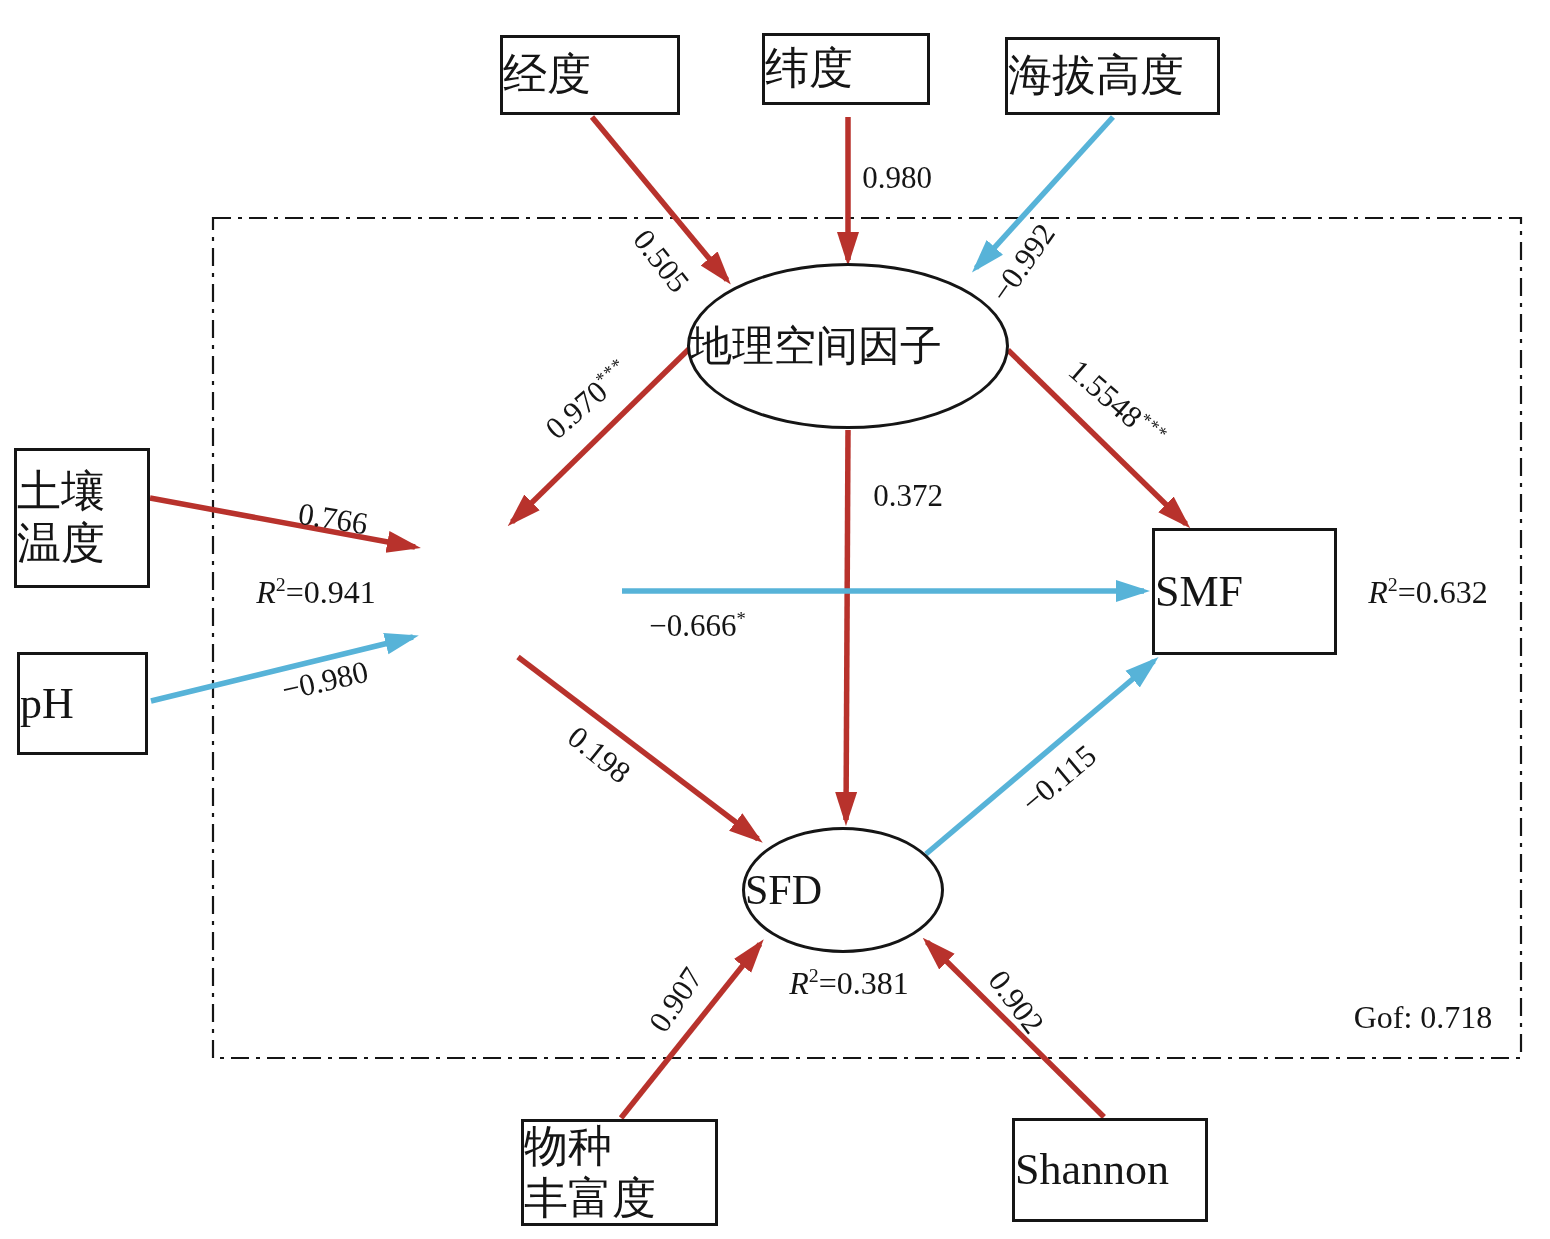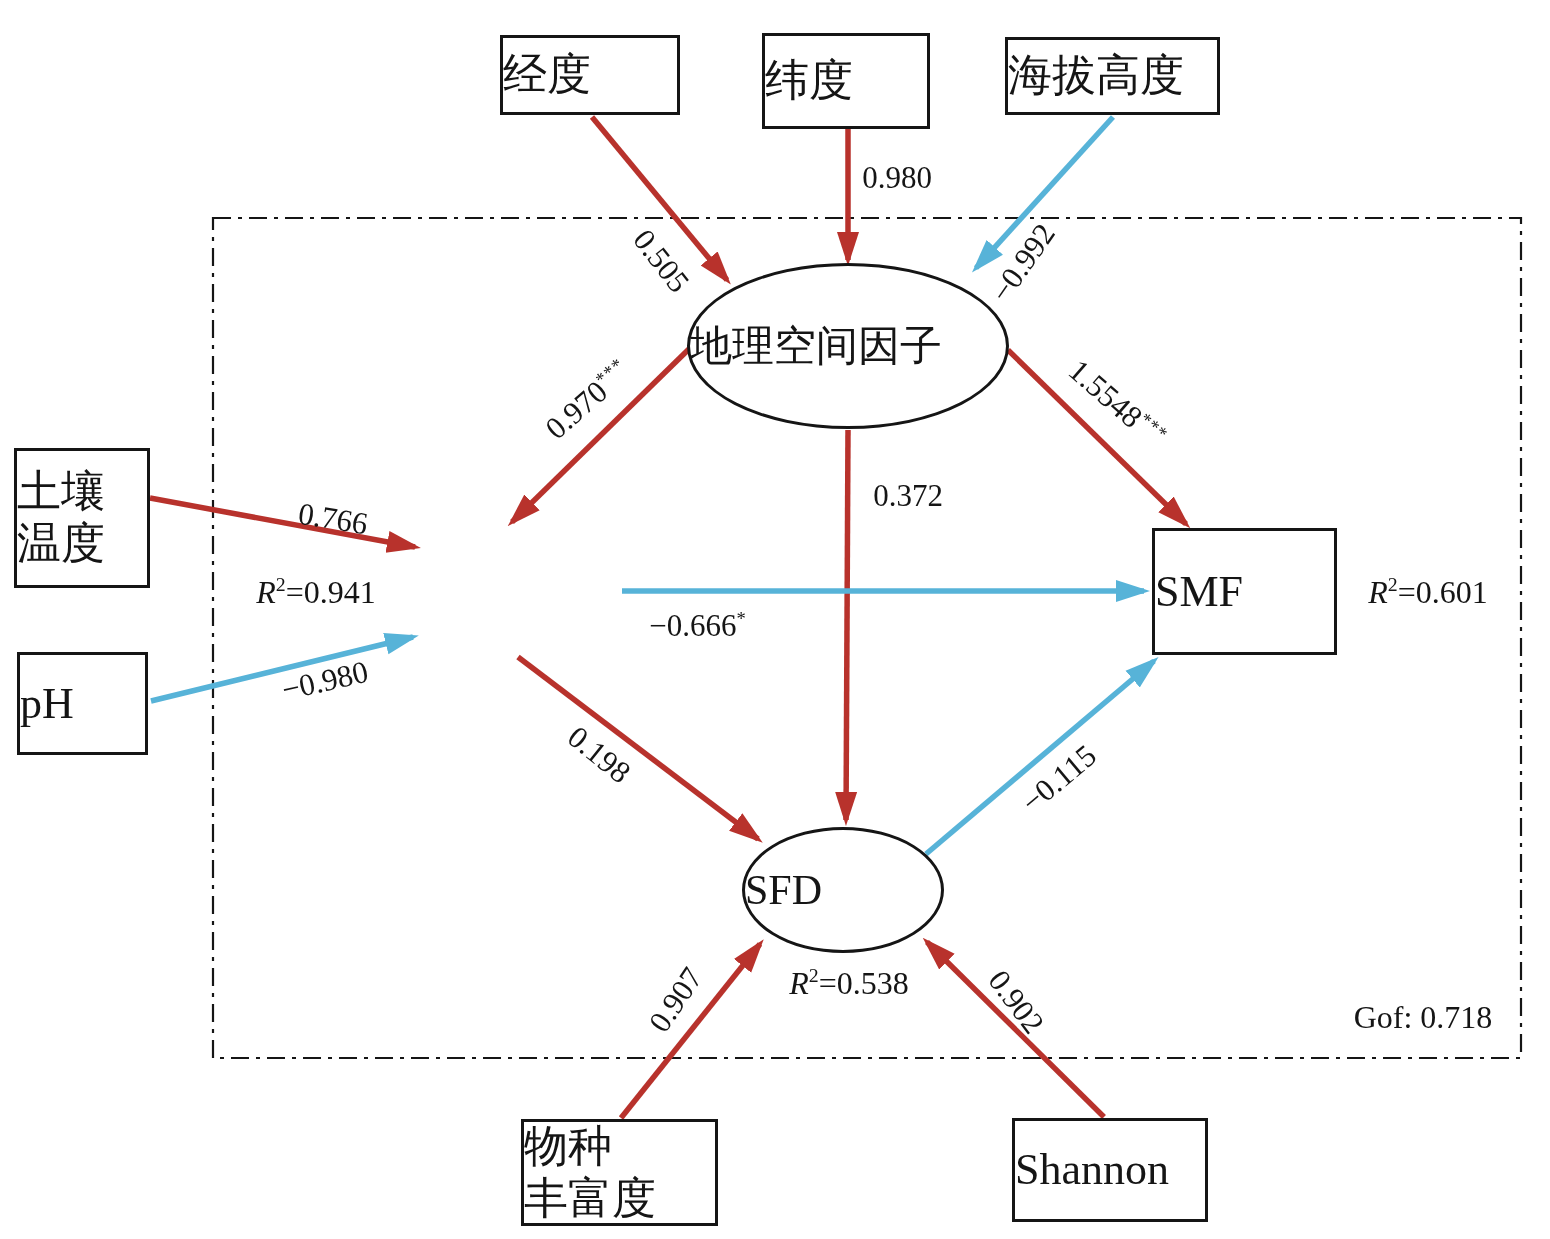--- a/index.html
+++ b/index.html
@@ -102,21 +102,21 @@
     <line x1="518" y1="657" x2="758" y2="839" class="arrow arrow-pos" marker-end="url(#ah-red)"></line>
     <line x1="622" y1="591" x2="1144" y2="591" class="arrow arrow-neg" marker-end="url(#ah-blue)"></line>
     <line x1="926" y1="854" x2="1154" y2="661" class="arrow arrow-neg" marker-end="url(#ah-blue)"></line>
     <line x1="621" y1="1118" x2="760" y2="944" class="arrow arrow-pos" marker-end="url(#ah-red)"></line>
     <line x1="1104" y1="1117" x2="927" y2="942" class="arrow arrow-pos" marker-end="url(#ah-red)"></line>
   </svg>
 
   <div class="node-box" style="left:500px;top:35px;width:180px;height:80px;">
     <span>经度</span>
   </div>
-  <div class="node-box" style="left:762px;top:33px;width:168px;height:96px;">
+  <div class="node-box" style="left:762px;top:33px;width:168px;height:72px;">
     <span>纬度</span>
   </div>
   <div class="node-box" style="left:1005px;top:37px;width:215px;height:78px;">
     <span>海拔高度</span>
   </div>
   <div class="node-box" style="left:14px;top:448px;width:136px;height:140px;">
     <span>土壤</span>
     <span>温度</span>
   </div>
   <div class="node-box" style="left:17px;top:652px;width:131px;height:103px;">
@@ -148,18 +148,18 @@
   <div class="plabel" style="left:1117px;top:404px;--r:41deg;"><span>1.5548</span><sup>***</sup></div>
   <div class="plabel" style="left:333px;top:519px;--r:9deg;"><span>0.766</span></div>
   <div class="plabel" style="left:325px;top:681px;--r:-13deg;"><span>−0.980</span></div>
   <div class="plabel" style="left:698px;top:626px;"><span>−0.666</span><sup>*</sup></div>
   <div class="plabel" style="left:599px;top:755px;--r:39deg;"><span>0.198</span></div>
   <div class="plabel" style="left:1059px;top:779px;--r:-40deg;"><span>−0.115</span></div>
   <div class="plabel" style="left:676px;top:1000px;--r:-56deg;"><span>0.907</span></div>
   <div class="plabel" style="left:1016px;top:1002px;--r:53deg;"><span>0.902</span></div>
 
   <div class="r2label" style="left:316px;top:592px;"><i>R</i><sup>2</sup><span>=0.941</span></div>
-  <div class="r2label" style="left:1428px;top:592px;"><i>R</i><sup>2</sup><span>=0.601</span></div>
-  <div class="r2label" style="left:849px;top:983px;"><i>R</i><sup>2</sup><span>=0.538</span></div>
+  <div class="r2label" style="left:1428px;top:592px;"><i>R</i><sup>2</sup><span>=0.632</span></div>
+  <div class="r2label" style="left:849px;top:983px;"><i>R</i><sup>2</sup><span>=0.381</span></div>
 
   <div class="goflabel" style="left:1423px;top:1017px;">Gof: 0.718</div>
 
 </div>
 
 </body></html>

